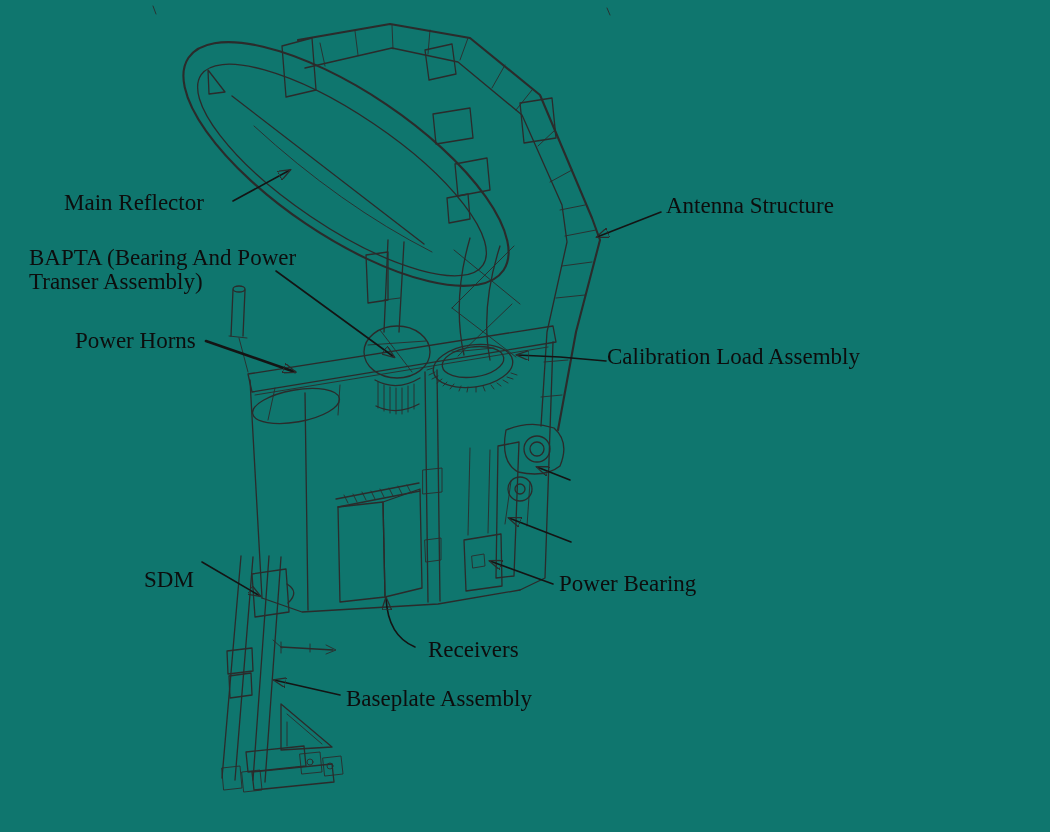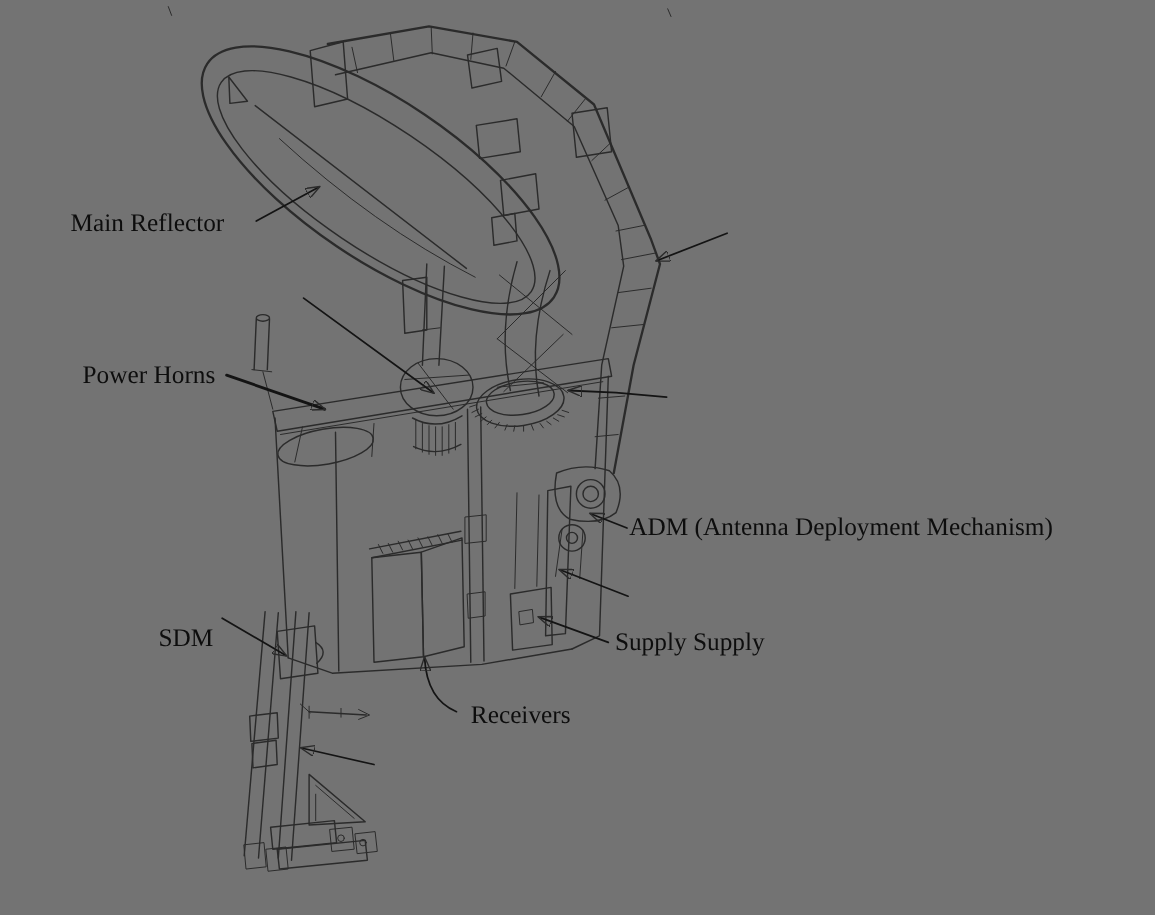--- a/index.html
+++ b/index.html
@@ -1,17 +1,17 @@
 <!DOCTYPE html>
 <html><head>
 <meta charset="utf-8">
 <style>
   html,body{margin:0;padding:0;background:#ffffff;}
   .figure{
-    position:relative;width:1050px;height:832px;background:#737373;
+    position:relative;width:1050px;height:832px;background:#0f766e;
     font-family:"Liberation Serif", serif;overflow:hidden;
   }
   .art{position:absolute;left:0;top:0;}
   .art path,.art line,.art ellipse,.art circle,.art polygon,.art polyline{
     fill:none;stroke:#2b2b2b;stroke-width:1.3;stroke-linecap:round;stroke-linejoin:round;
   }
   .art .w2{stroke-width:2.1;}
   .art .thin{stroke-width:0.9;}
   .art .leader{stroke:#141414;stroke-width:1.6;}
   .art .leader.thick{stroke-width:2.6;}
@@ -175,19 +175,23 @@
       <path class="leader" marker-end="url(#ah)" d="M570,480 L537,467"></path>
       <path class="leader" marker-end="url(#ah)" d="M571,542 L509,518"></path>
       <path class="leader" marker-end="url(#ah)" d="M553,584 L490,561"></path>
       <path class="leader" marker-end="url(#ah)" d="M202,562 L260,596"></path>
       <path class="leader" marker-end="url(#ah)" d="M415,647 Q388,636 386,598"></path>
       <path class="leader" marker-end="url(#ah)" d="M340,695 L274,680"></path>
     </g>
   </svg>
 
   <div class="label" style="left:64px;top:191px">Main Reflector</div>
+  <div class="label" style="left:29px;top:246px">BAPTA (Bearing And Power
+Transer Assembly)</div>
   <div class="label" style="left:75px;top:329px">Power Horns</div>
-  <div class="label" style="left:572px;top:467px">ADM (Antenna Deployment Mechanism)</div>
-  <div class="label" style="left:559px;top:572px">Supply Supply</div>
+  <div class="label" style="left:666px;top:194px">Antenna Structure</div>
+  <div class="label" style="left:607px;top:345px">Calibration Load Assembly</div>
+  <div class="label" style="left:559px;top:572px">Power Bearing</div>
   <div class="label" style="left:144px;top:568px">SDM</div>
   <div class="label" style="left:428px;top:638px">Receivers</div>
+  <div class="label" style="left:346px;top:687px">Baseplate Assembly</div>
 
 </div>
 
 </body></html>

